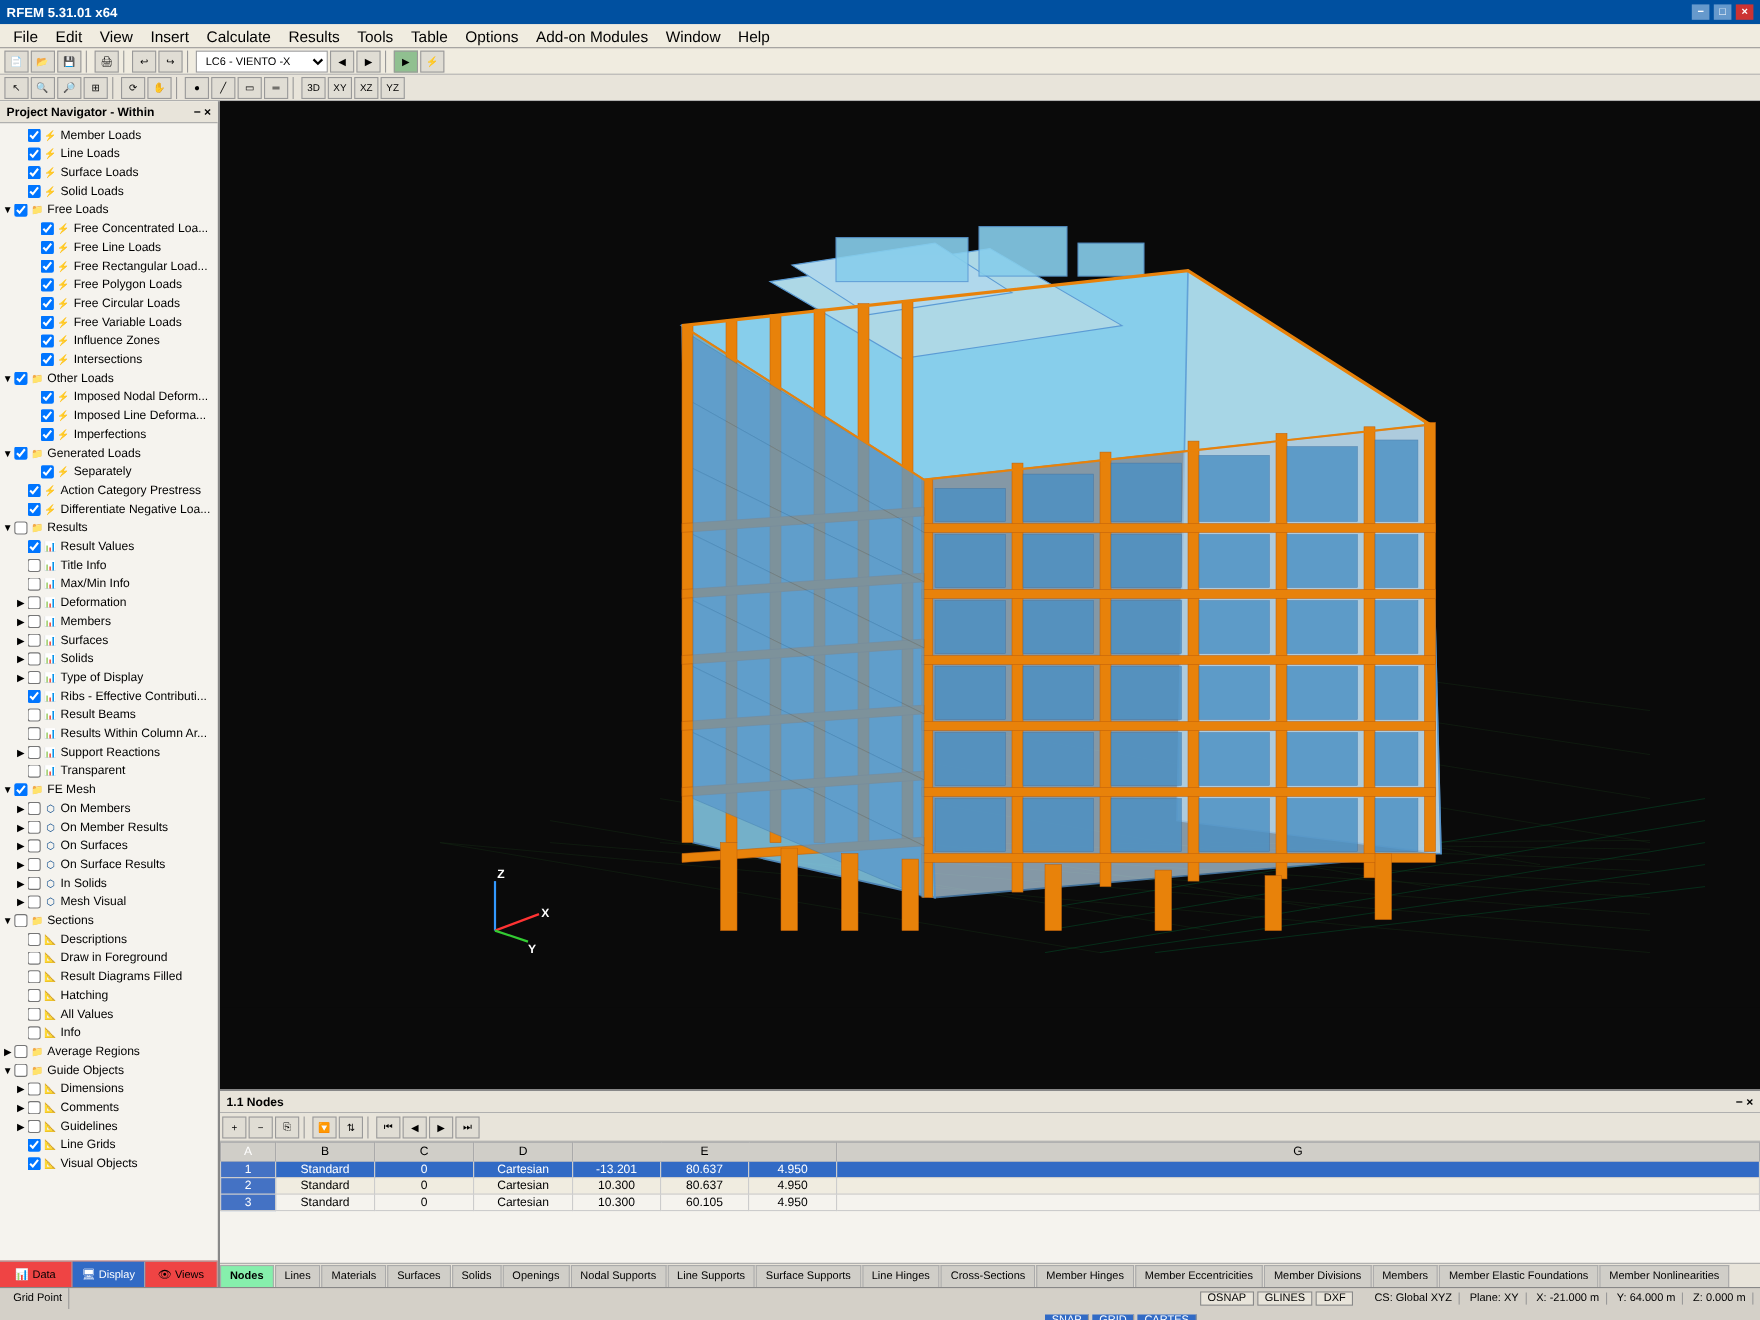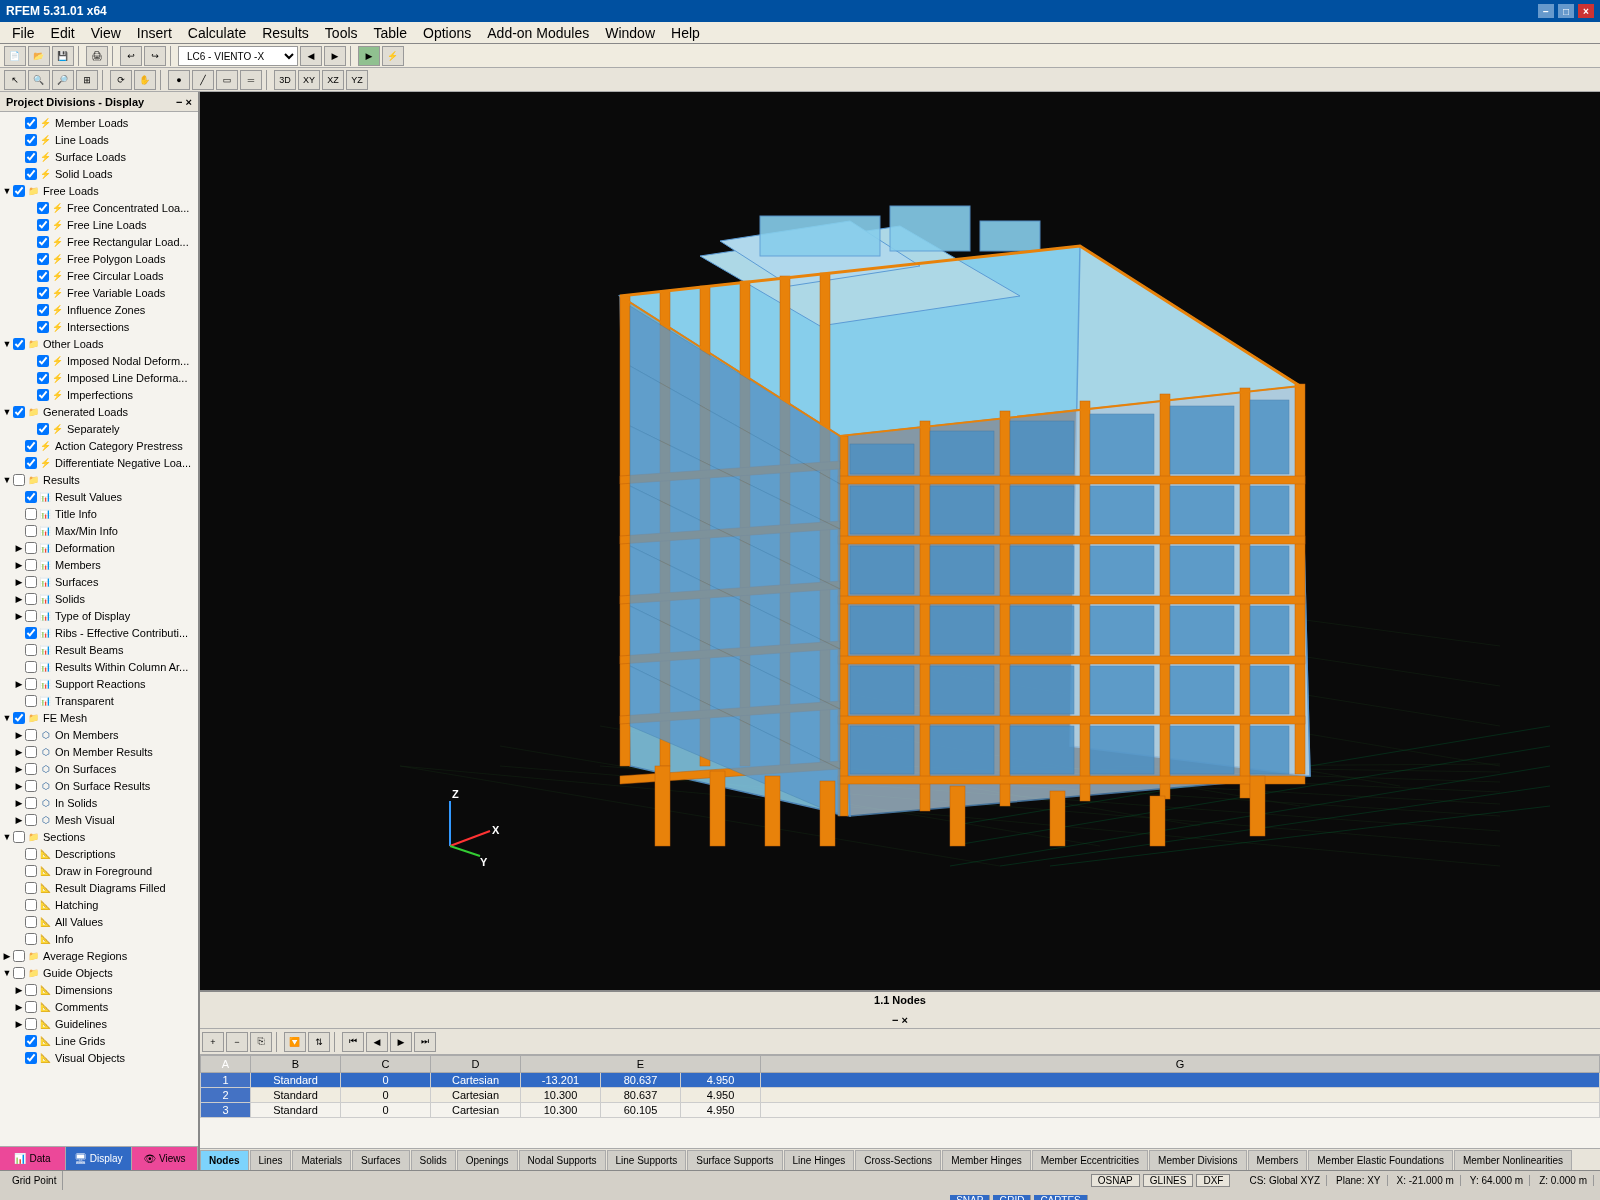--- a/index.html
+++ b/index.html
@@ -33,33 +33,33 @@
     
     .tree-item { display: flex; align-items: center; padding: 1px 2px; cursor: pointer; height: 17px; white-space: nowrap; }
     .tree-indent-0 { padding-left: 2px; }
     .tree-indent-1 { padding-left: 14px; }
     .tree-indent-2 { padding-left: 26px; }
     .tree-expand { width: 10px; height: 10px; display: inline-flex; align-items: center; justify-content: center; font-size: 9px; margin-right: 1px; cursor: pointer; }
     .tree-checkbox { width: 12px; height: 12px; margin-right: 2px; }
     .tree-icon { width: 14px; height: 14px; margin-right: 2px; display: inline-flex; align-items: center; justify-content: center; font-size: 9px; }
 
     
-    #panel-tabs { display: flex; border-top: 1px solid #aaa; background: #ec4899; height: 24px; }
+    #panel-tabs { display: flex; border-top: 1px solid #aaa; background: #ef4444; height: 24px; }
     .panel-tab { flex: 1; display: flex; align-items: center; justify-content: center; font-size: 10px; cursor: pointer; border-right: 1px solid #aaa; }
     .panel-tab.active { background: #316ac5; color: white; }
 
     
     #center-area { flex: 1; display: flex; flex-direction: column; background: #000; }
 
     
     #viewport { flex: 1; position: relative; background: #0a0a0a; overflow: hidden; min-height: 200px; }
 
     
     #bottom-panel { height: 180px; background: #f5f3ee; border-top: 2px solid #888; display: flex; flex-direction: column; }
-    #bottom-panel-header { background: #e8e4da; padding: 2px 6px; font-size: 11px; font-weight: bold; border-bottom: 1px solid #aaa; display: flex; justify-content: space-between; align-items: center; height: 37px; flex-direction: column; }
+    #bottom-panel-header { background: #e8e4da; padding: 2px 6px; font-size: 11px; font-weight: bold; border-bottom: 1px solid #aaa; display: flex; justify-content: space-between; align-items: center; height: 20px; }
     #table-toolbar { background: #e8e4da; height: 26px; display: flex; align-items: center; padding: 2px; border-bottom: 1px solid #aaa; gap: 2px; }
 
     
     #data-table-wrapper { flex: 1; overflow: auto; }
     #data-table { border-collapse: collapse; width: 100%; font-size: 11px; }
     #data-table th { background: #d0cec8; border: 1px solid #aaa; padding: 2px 6px; text-align: center; font-weight: normal; position: sticky; top: 0; z-index: 1; }
     #data-table td { border: 1px solid #ccc; padding: 1px 6px; text-align: center; }
     #data-table tr:nth-child(even) { background: #f0ece0; }
     #data-table tr.selected-row { background: #316ac5; color: white; }
     .col-header-top { background: #c8c4bc; font-weight: bold; }
@@ -68,21 +68,21 @@
     .col-c { width: 90px; }
     .col-d { width: 90px; }
     .col-e { width: 80px; }
     .col-ef { width: 80px; }
     .col-f { width: 80px; }
     .col-g { min-width: 200px; }
 
     
     #table-tabs { display: flex; overflow-x: auto; background: #e8e4da; border-top: 1px solid #aaa; height: 22px; align-items: flex-end; }
     .table-tab { padding: 2px 8px; font-size: 10px; cursor: pointer; border: 1px solid #aaa; border-bottom: none; background: #d0cec8; white-space: nowrap; height: 20px; display: flex; align-items: center; margin-right: 1px; }
-    .table-tab.active { background: #7dd3fc; font-weight: bold; }
+    .table-tab.active { background: #86efac; font-weight: bold; }
 
     
     #status-bar { background: #d4d0c8; height: 20px; display: flex; align-items: center; padding: 0 6px; font-size: 10px; gap: 8px; border-top: 1px solid #888; }
     .status-item { padding: 0 6px; border-right: 1px solid #999; height: 100%; display: flex; align-items: center; }
     .status-item.active-btn { background: #316ac5; color: white; cursor: pointer; margin-top: 40px; }
     .status-item.inactive-btn { background: #e8e4da; border: 1px solid #888; cursor: pointer; }
 
     
     #building-svg { position: absolute; top: 0; left: 0; width: 100%; height: 100%; }
 
@@ -155,21 +155,21 @@
   <div class="tb-btn">3D</div>
   <div class="tb-btn">XY</div>
   <div class="tb-btn">XZ</div>
   <div class="tb-btn">YZ</div>
 </div>
 
 <div id="main-layout">
 
   <div id="left-panel">
     <div id="panel-header">
-      <span>Project Divisions - Display</span>
+      <span>Project Navigator - Within</span>
       <div>
         <span>−</span>
         <span>×</span>
       </div>
     </div>
     <div id="tree-container">
 
     <div class="tree-item tree-indent-1">
           <span class="tree-expand"> </span>
           <input type="checkbox" class="tree-checkbox" checked="" style="">

